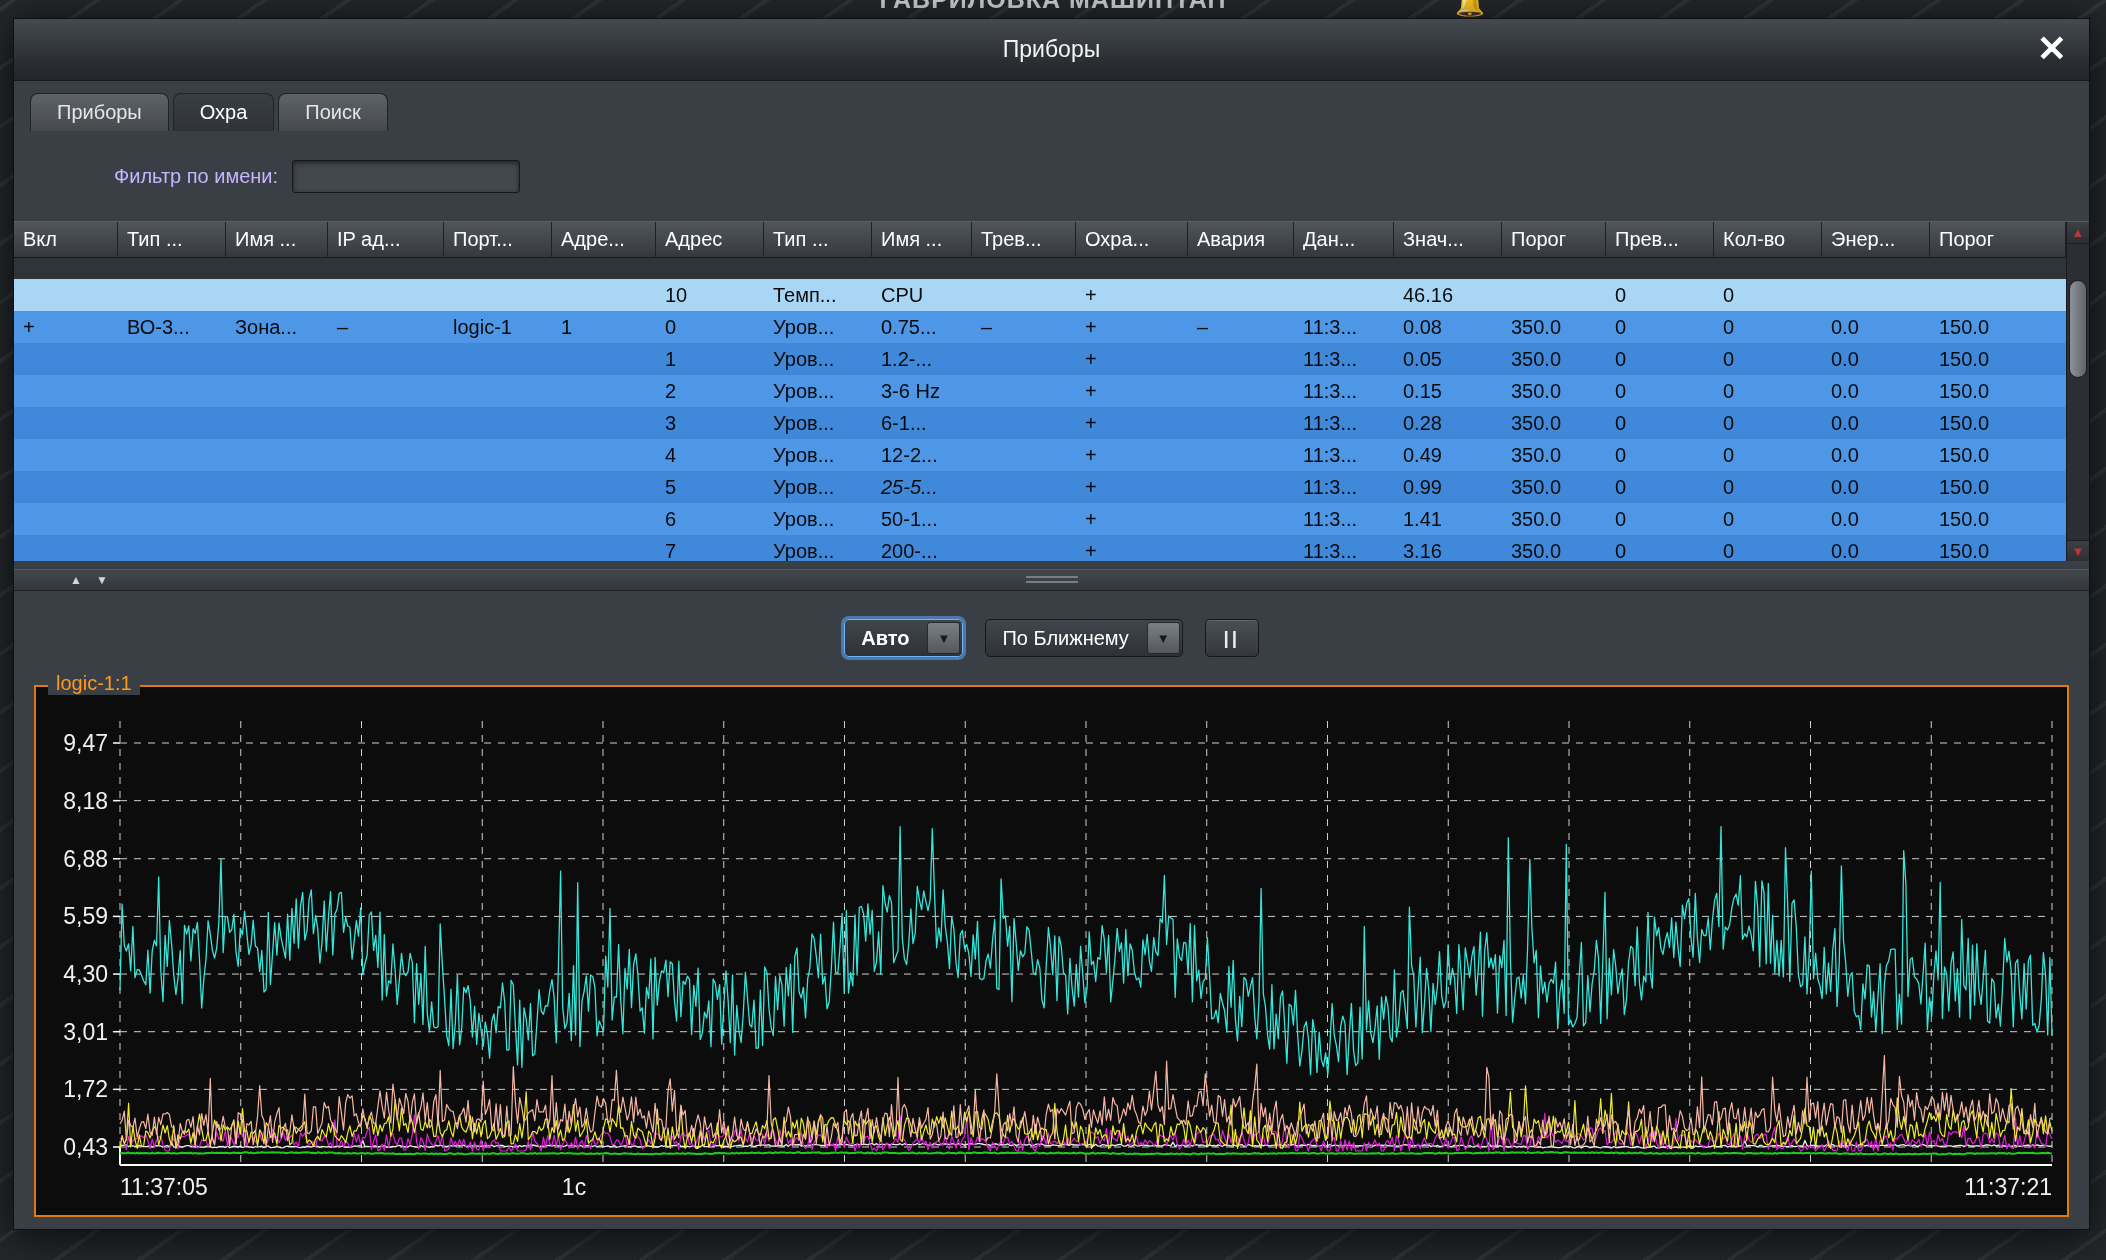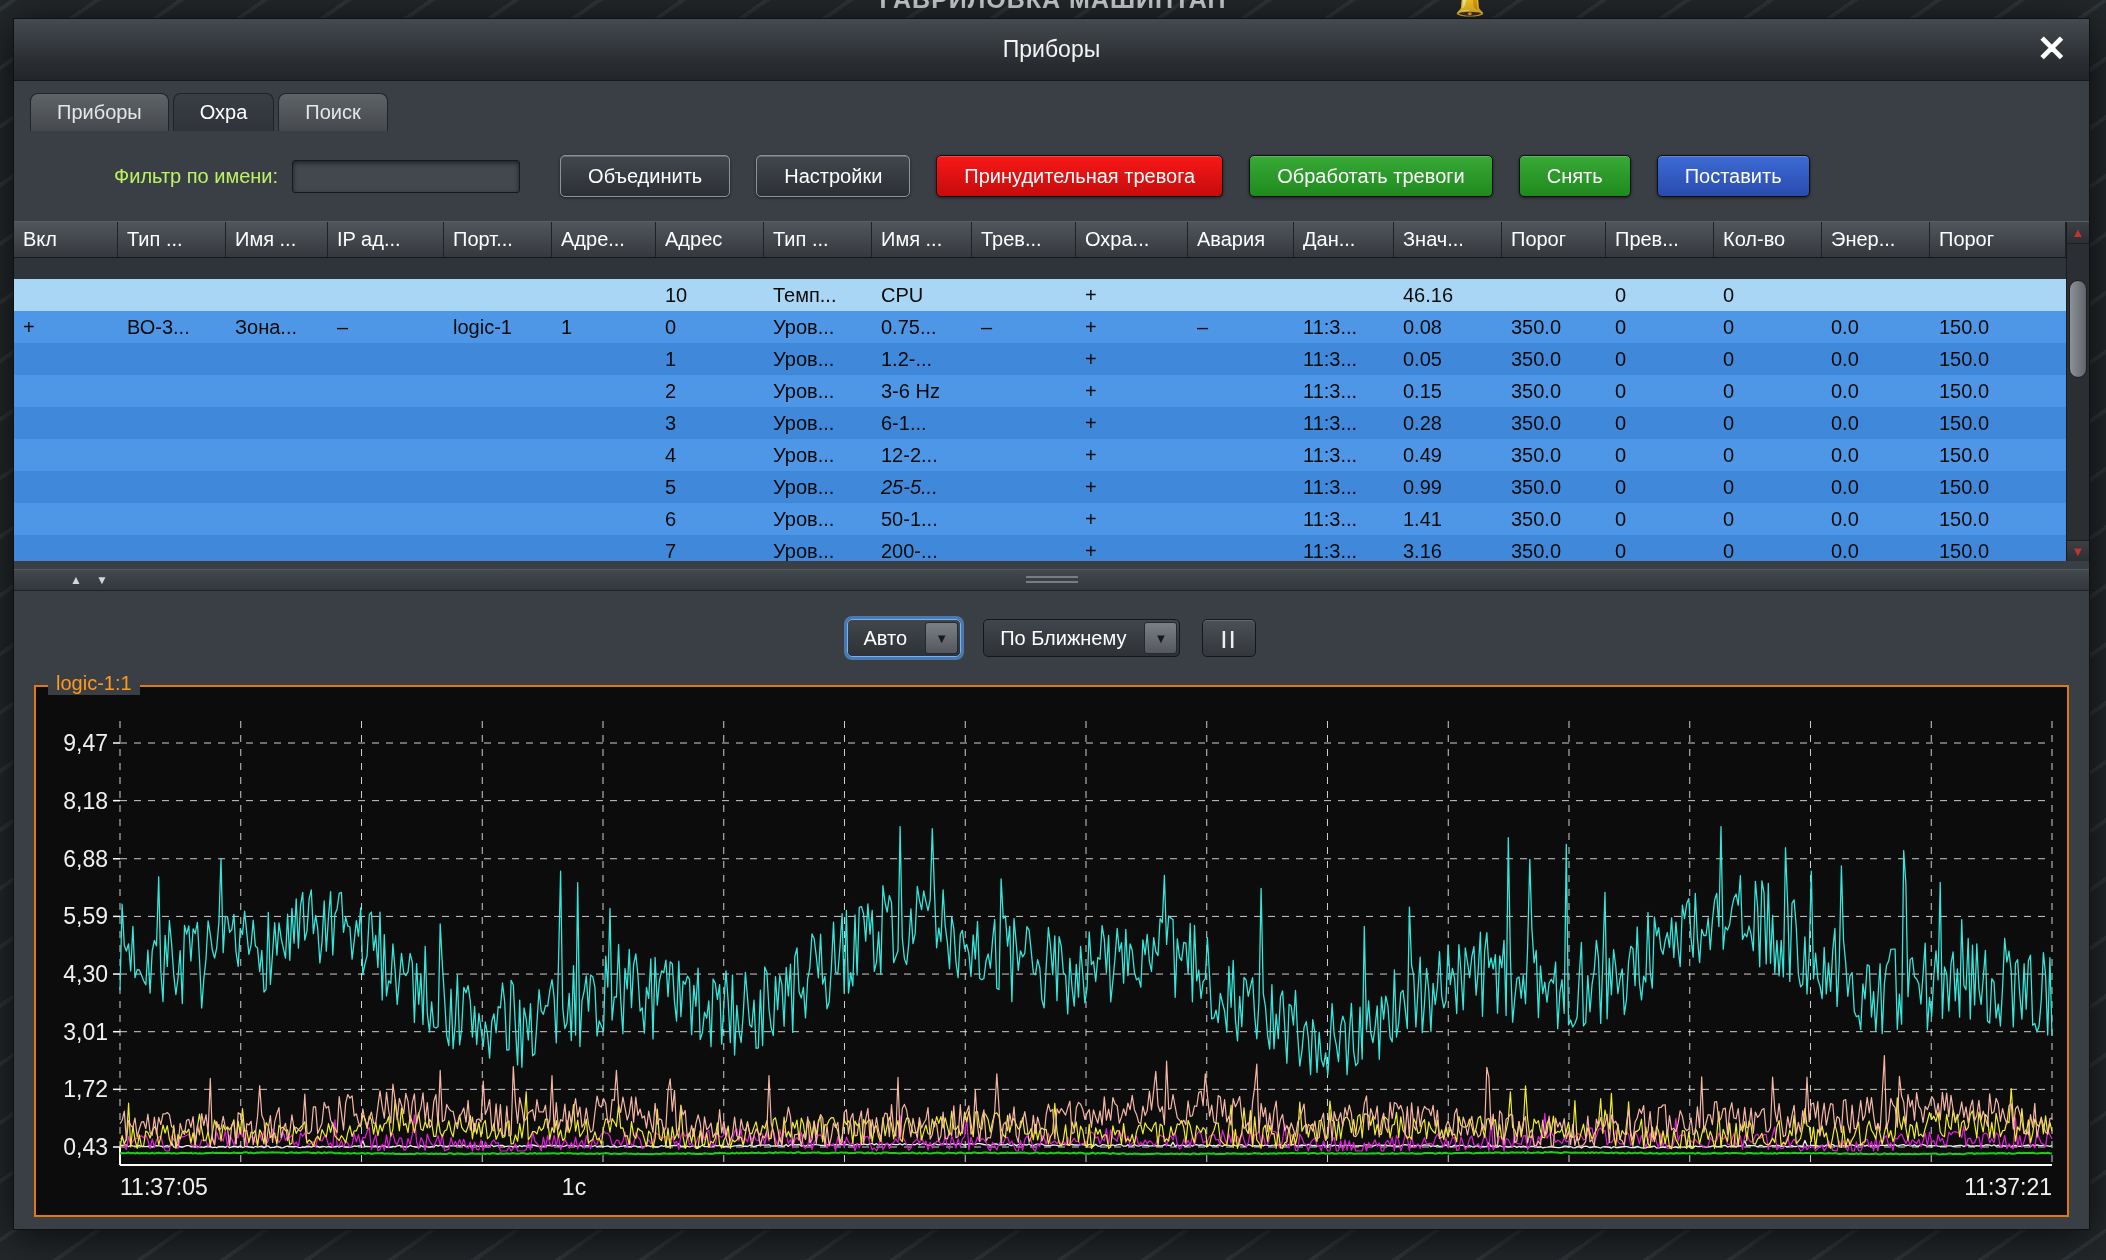--- a/index.html
+++ b/index.html
@@ -26,21 +26,21 @@
   .close { position:absolute; right:22px; top:10px; color:#fff; font-size:36px; font-weight:bold;
     line-height:40px; cursor:pointer; }
 
   .tabs { height:50px; display:flex; align-items:flex-end; gap:4px; padding-left:16px; }
   .tab { height:38px; line-height:36px; padding:0 26px; font-size:20px; color:#e6e6e6;
     background:linear-gradient(#5e6368,#45494e); border:1px solid #202327; border-bottom:none;
     border-radius:8px 8px 0 0; cursor:pointer; }
   .tab.active { background:linear-gradient(#393e44,#30343a); color:#ffffff; }
 
   .toolbar { height:90px; display:flex; align-items:center; padding-left:100px; }
-  .filter-label { font-size:20px; color:#bef264; }
+  .filter-label { font-size:20px; color:#c4b5fd; }
   .filter-input { margin-left:14px; width:228px; height:33px; background:#43484e;
     border:1px solid #16181b; border-radius:3px; box-shadow:inset 0 2px 5px rgba(0,0,0,.55);
     color:#fff; font-size:19px; padding:0 9px; outline:none; font-family:"Liberation Sans",sans-serif; }
   .btns { display:flex; gap:26px; margin-left:40px; align-items:center; }
   .btn { height:42px; padding:0 27px; border-radius:5px; font-size:20px; color:#fff;
     display:flex; align-items:center; justify-content:center; cursor:pointer;
     border:1px solid #0d0e10; box-shadow:inset 0 1px 0 rgba(255,255,255,.2), 0 1px 3px rgba(0,0,0,.5);
     white-space:nowrap; }
   .btn-dark  { background:linear-gradient(#42474d,#2c3035); border-color:#8d9297; }
   .btn-red   { background:linear-gradient(#f91818,#c60b0b); }
@@ -73,21 +73,21 @@
   .splitter { height:22px; margin-top:8px; background:linear-gradient(#43484e,#33373c);
     border-top:1px solid #55595e; border-bottom:1px solid #1e2125;
     display:flex; align-items:center; padding-left:56px; position:relative; cursor:row-resize; }
   .sp-btn { color:#d2d6da; font-size:12px; margin-right:14px; cursor:pointer; line-height:12px; }
   .sp-grip { position:absolute; left:50%; top:6px; transform:translateX(-50%); width:52px; height:9px;
     background:repeating-linear-gradient(#787d83 0 2px, transparent 2px 5px); }
 
   .controls { height:46px; margin-top:24px; display:flex; align-items:center; justify-content:center; gap:22px; }
   .combo { display:flex; align-items:stretch; height:38px; border:1px solid #15171a;
     background:linear-gradient(#41464c,#2e3237); border-radius:5px; cursor:pointer; }
-  .combo.focus { box-shadow:0 0 0 3px rgba(90,170,255,.55); border-color:#6fb2ff; }
+  .combo.focus { box-shadow:0 0 0 3px rgba(90,170,255,.55); border-color:#6fb2ff;font-weight:bold; }
   .combo-value { padding:0 16px; display:flex; align-items:center; font-size:20px; color:#fff; min-width:64px; }
   .combo-arrow { width:33px; margin:2px; border-radius:3px; display:flex; align-items:center; justify-content:center;
     background:linear-gradient(#7b8086,#54585e); color:#17191c; font-size:13px; border:1px solid #26292d; }
   .pause { width:54px; height:38px; border-radius:5px; border:1px solid #15171a; cursor:pointer;
     background:linear-gradient(#4b5056,#33373c); color:#eee; font-size:19px; font-weight:bold;
     letter-spacing:3px; display:flex; align-items:center; justify-content:center;
     box-shadow:inset 0 1px 0 rgba(255,255,255,.15); }
 
   .chart { position:relative; margin:24px 20px 0; height:532px; border:2px solid #e07a10; background:#0c0c0c; }
   .chart-title { position:absolute; top:-15px; left:12px; padding:0 8px; background:#3a3f45;
@@ -111,28 +111,20 @@
 
   <div class="tabs" id="tabs">
       <div class="tab">Приборы</div>
       <div class="tab active">Охра</div>
       <div class="tab">Поиск</div>
     </div>
 
   <div class="toolbar">
     <span class="filter-label">Фильтр по имени:</span>
     <input class="filter-input" value="" style="">
-    <div class="btns" id="toolbar-buttons">
-        <div class="btn btn-dark">Объединить</div>
-        <div class="btn btn-dark">Настройки</div>
-        <div class="btn btn-red">Принудительная тревога</div>
-        <div class="btn btn-green">Обработать тревоги</div>
-        <div class="btn btn-green">Снять</div>
-        <div class="btn btn-blue">Поставить</div>
-      </div>
   </div>
 
   <div class="table">
     <div class="thead" id="thead">
         <div class="th" style="width: 104px;">Вкл</div>
         <div class="th" style="width: 108px;">Тип ...</div>
         <div class="th" style="width: 102px;">Имя ...</div>
         <div class="th" style="width: 116px;">IP ад...</div>
         <div class="th" style="width: 108px;">Порт...</div>
         <div class="th" style="width: 104px;">Адре...</div>

